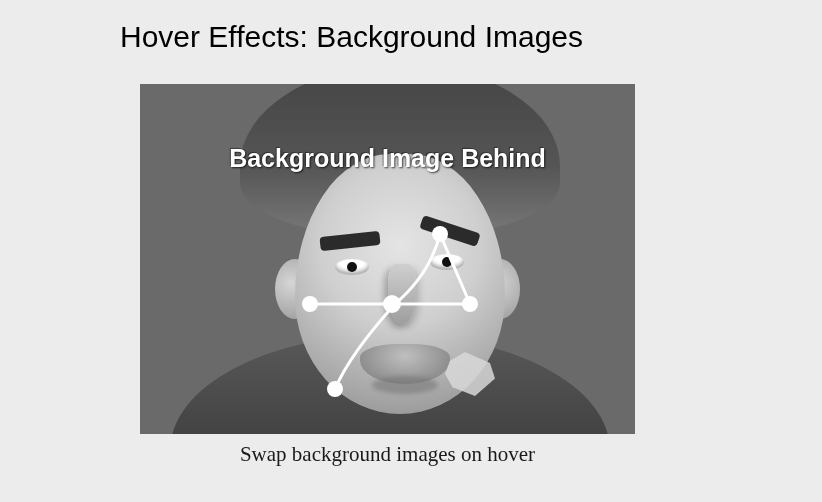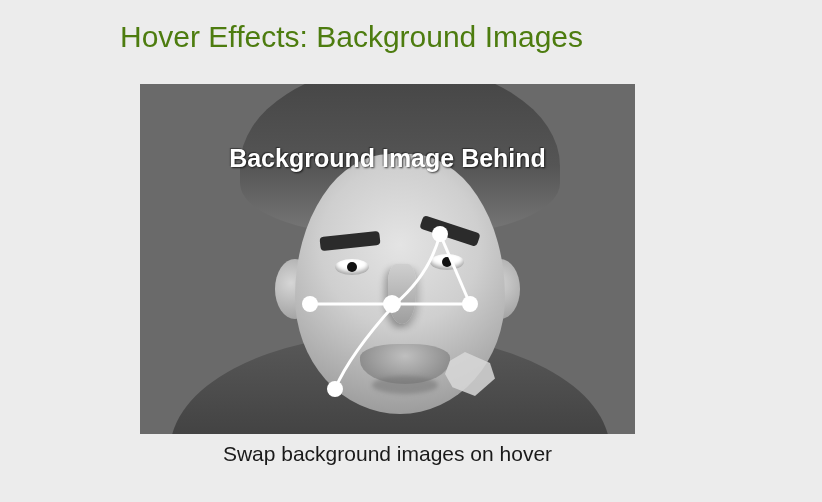--- a/index.html
+++ b/index.html
@@ -9,21 +9,21 @@
     width: 822px;
     height: 502px;
     overflow: hidden;
   }
   .page {
     padding: 20px 0 0 120px;
   }
   .title {
     font-size: 30px;
     font-weight: 400;
-    color: #4d7c0f;
+    color: #000000;
     margin-bottom: 30px;
   }
   .card-wrap {
     margin-left: 20px;
   }
   .card {
     width: 495px;
     height: 350px;
     position: relative;
     background: #6a6a6a;
@@ -139,20 +139,21 @@
     top: 130px; left: 140px;
     width: 250px; height: 200px;
     z-index: 2;
   }
   .caption {
     font-size: 21px;
     color: #1a1a1a;
     text-align: center;
     width: 495px;
     margin-top: 8px;
+    font-family: Liberation Serif, serif;
   }
 </style>
 </head>
 <body>
 
 <div class="page">
   <h1 class="title">Hover Effects: Background Images</h1>
 
   <div class="card-wrap">
     <div class="card">

